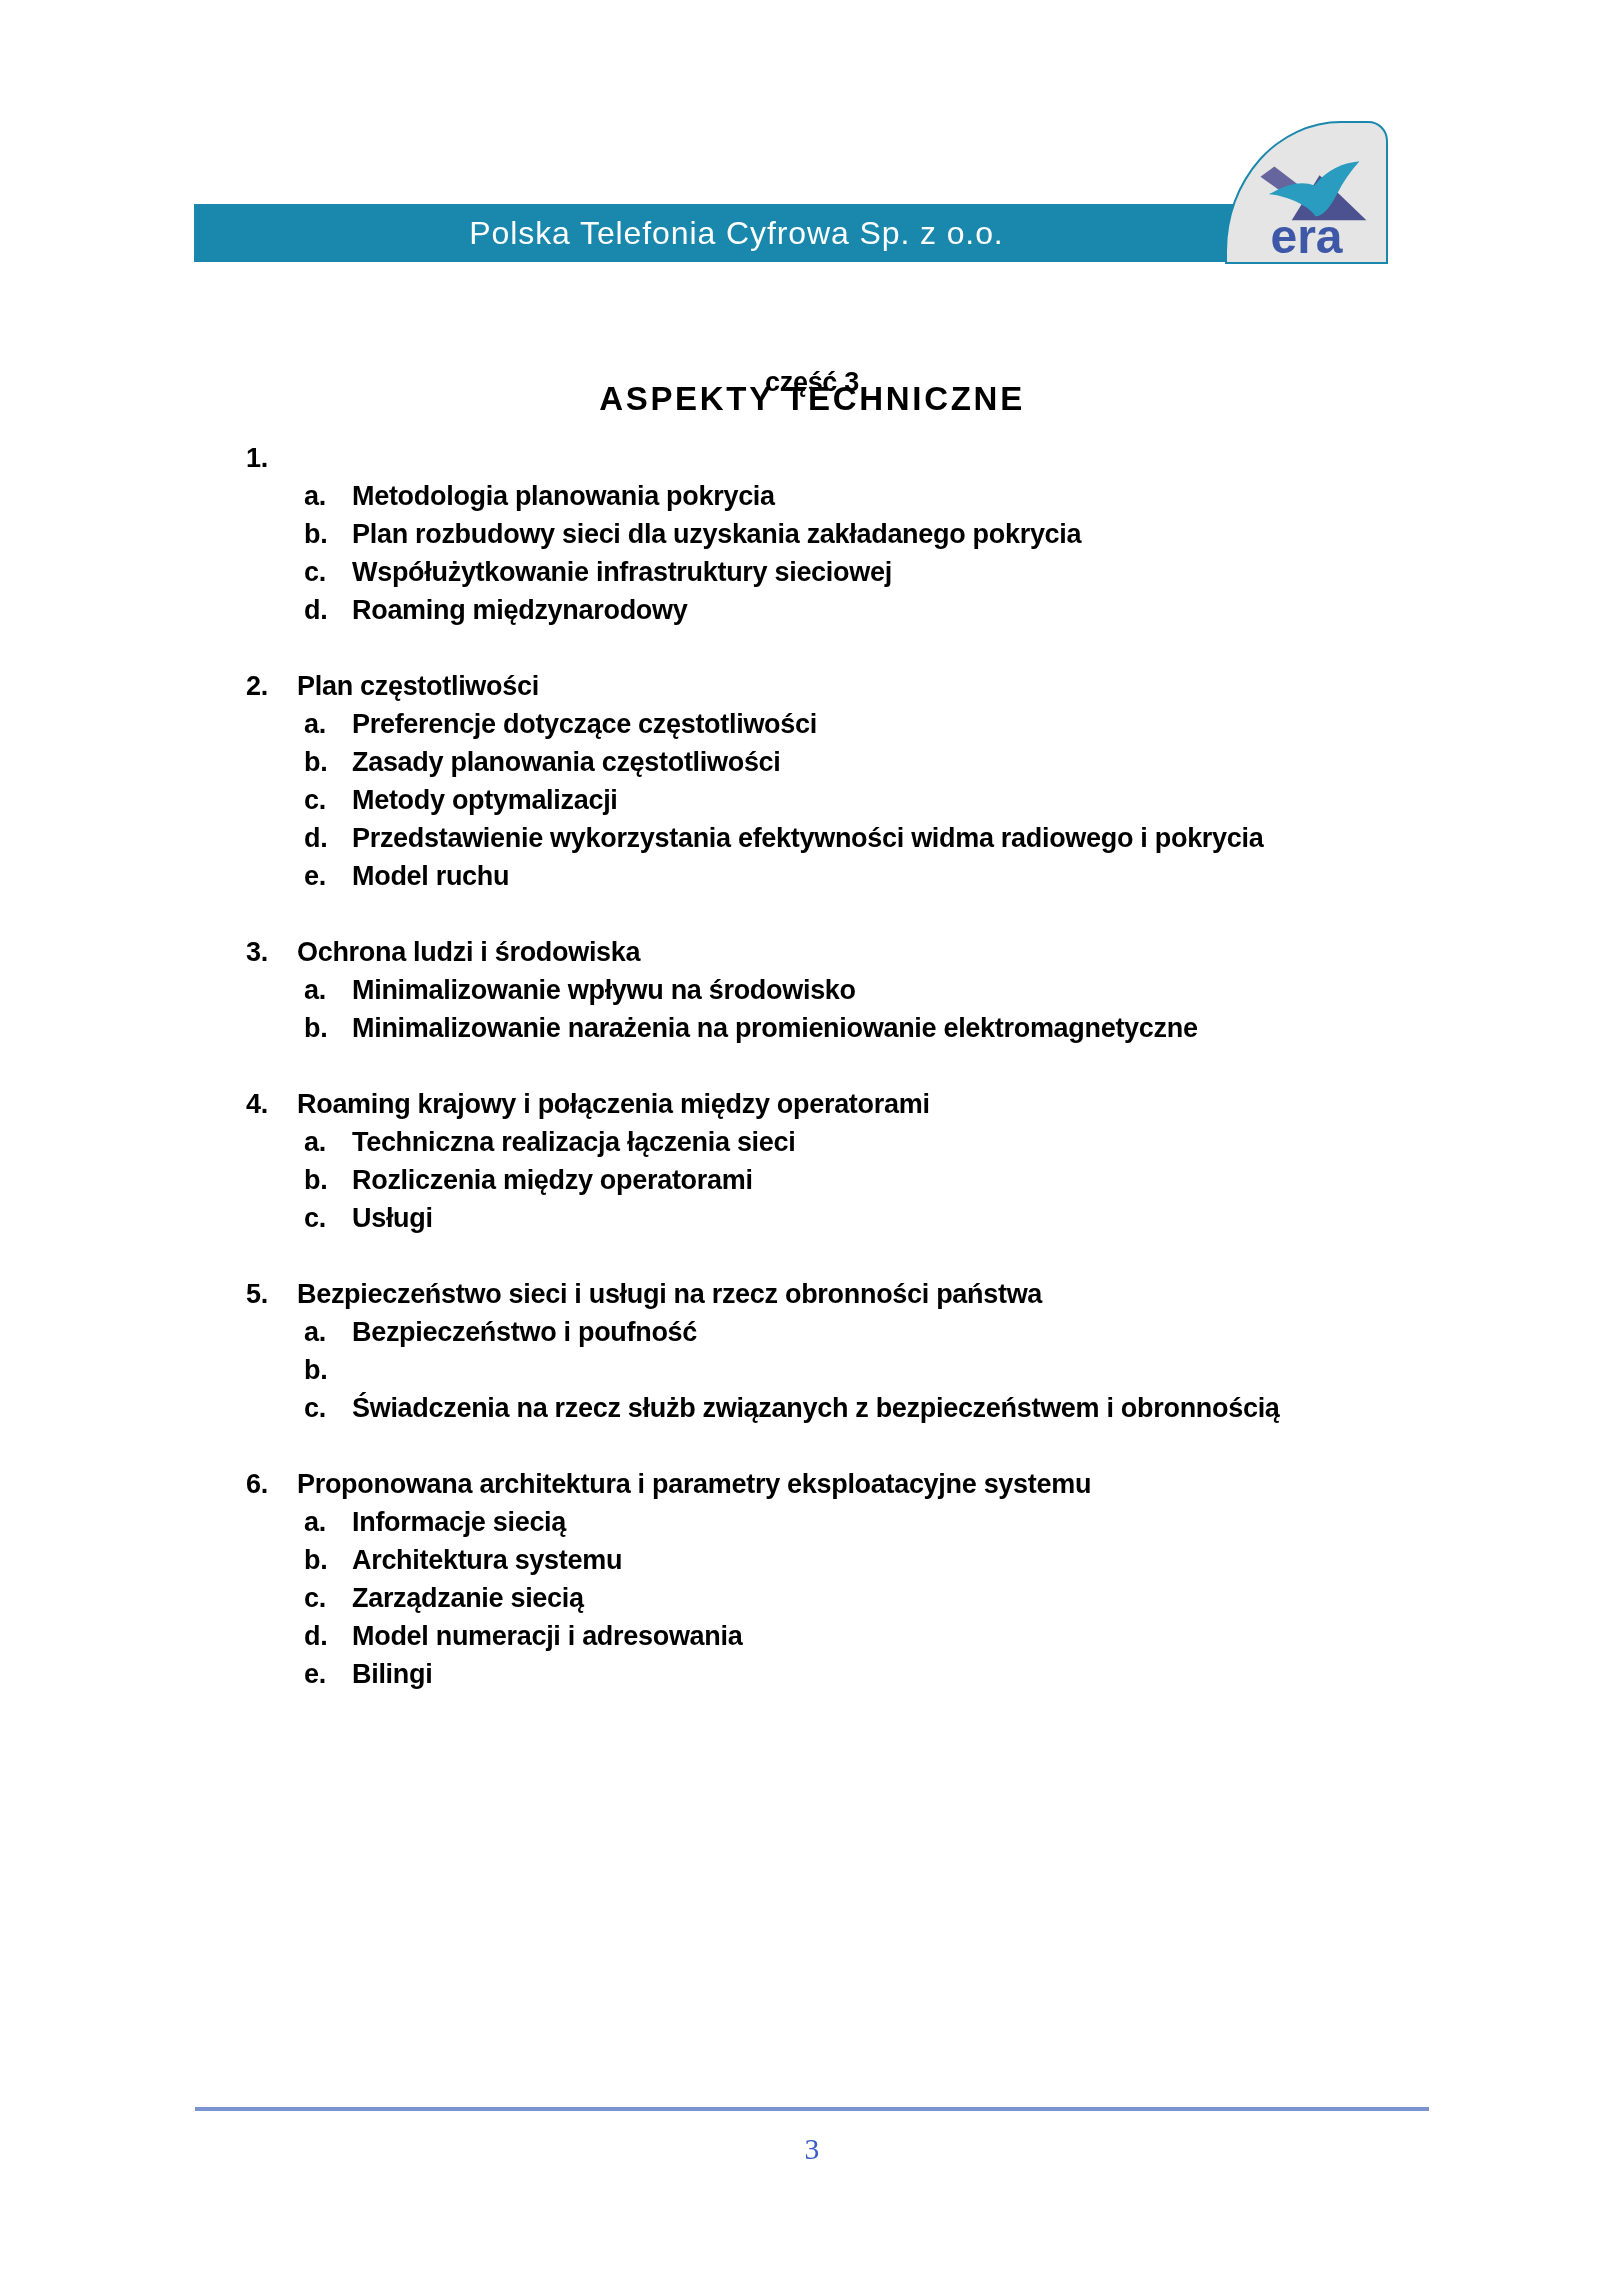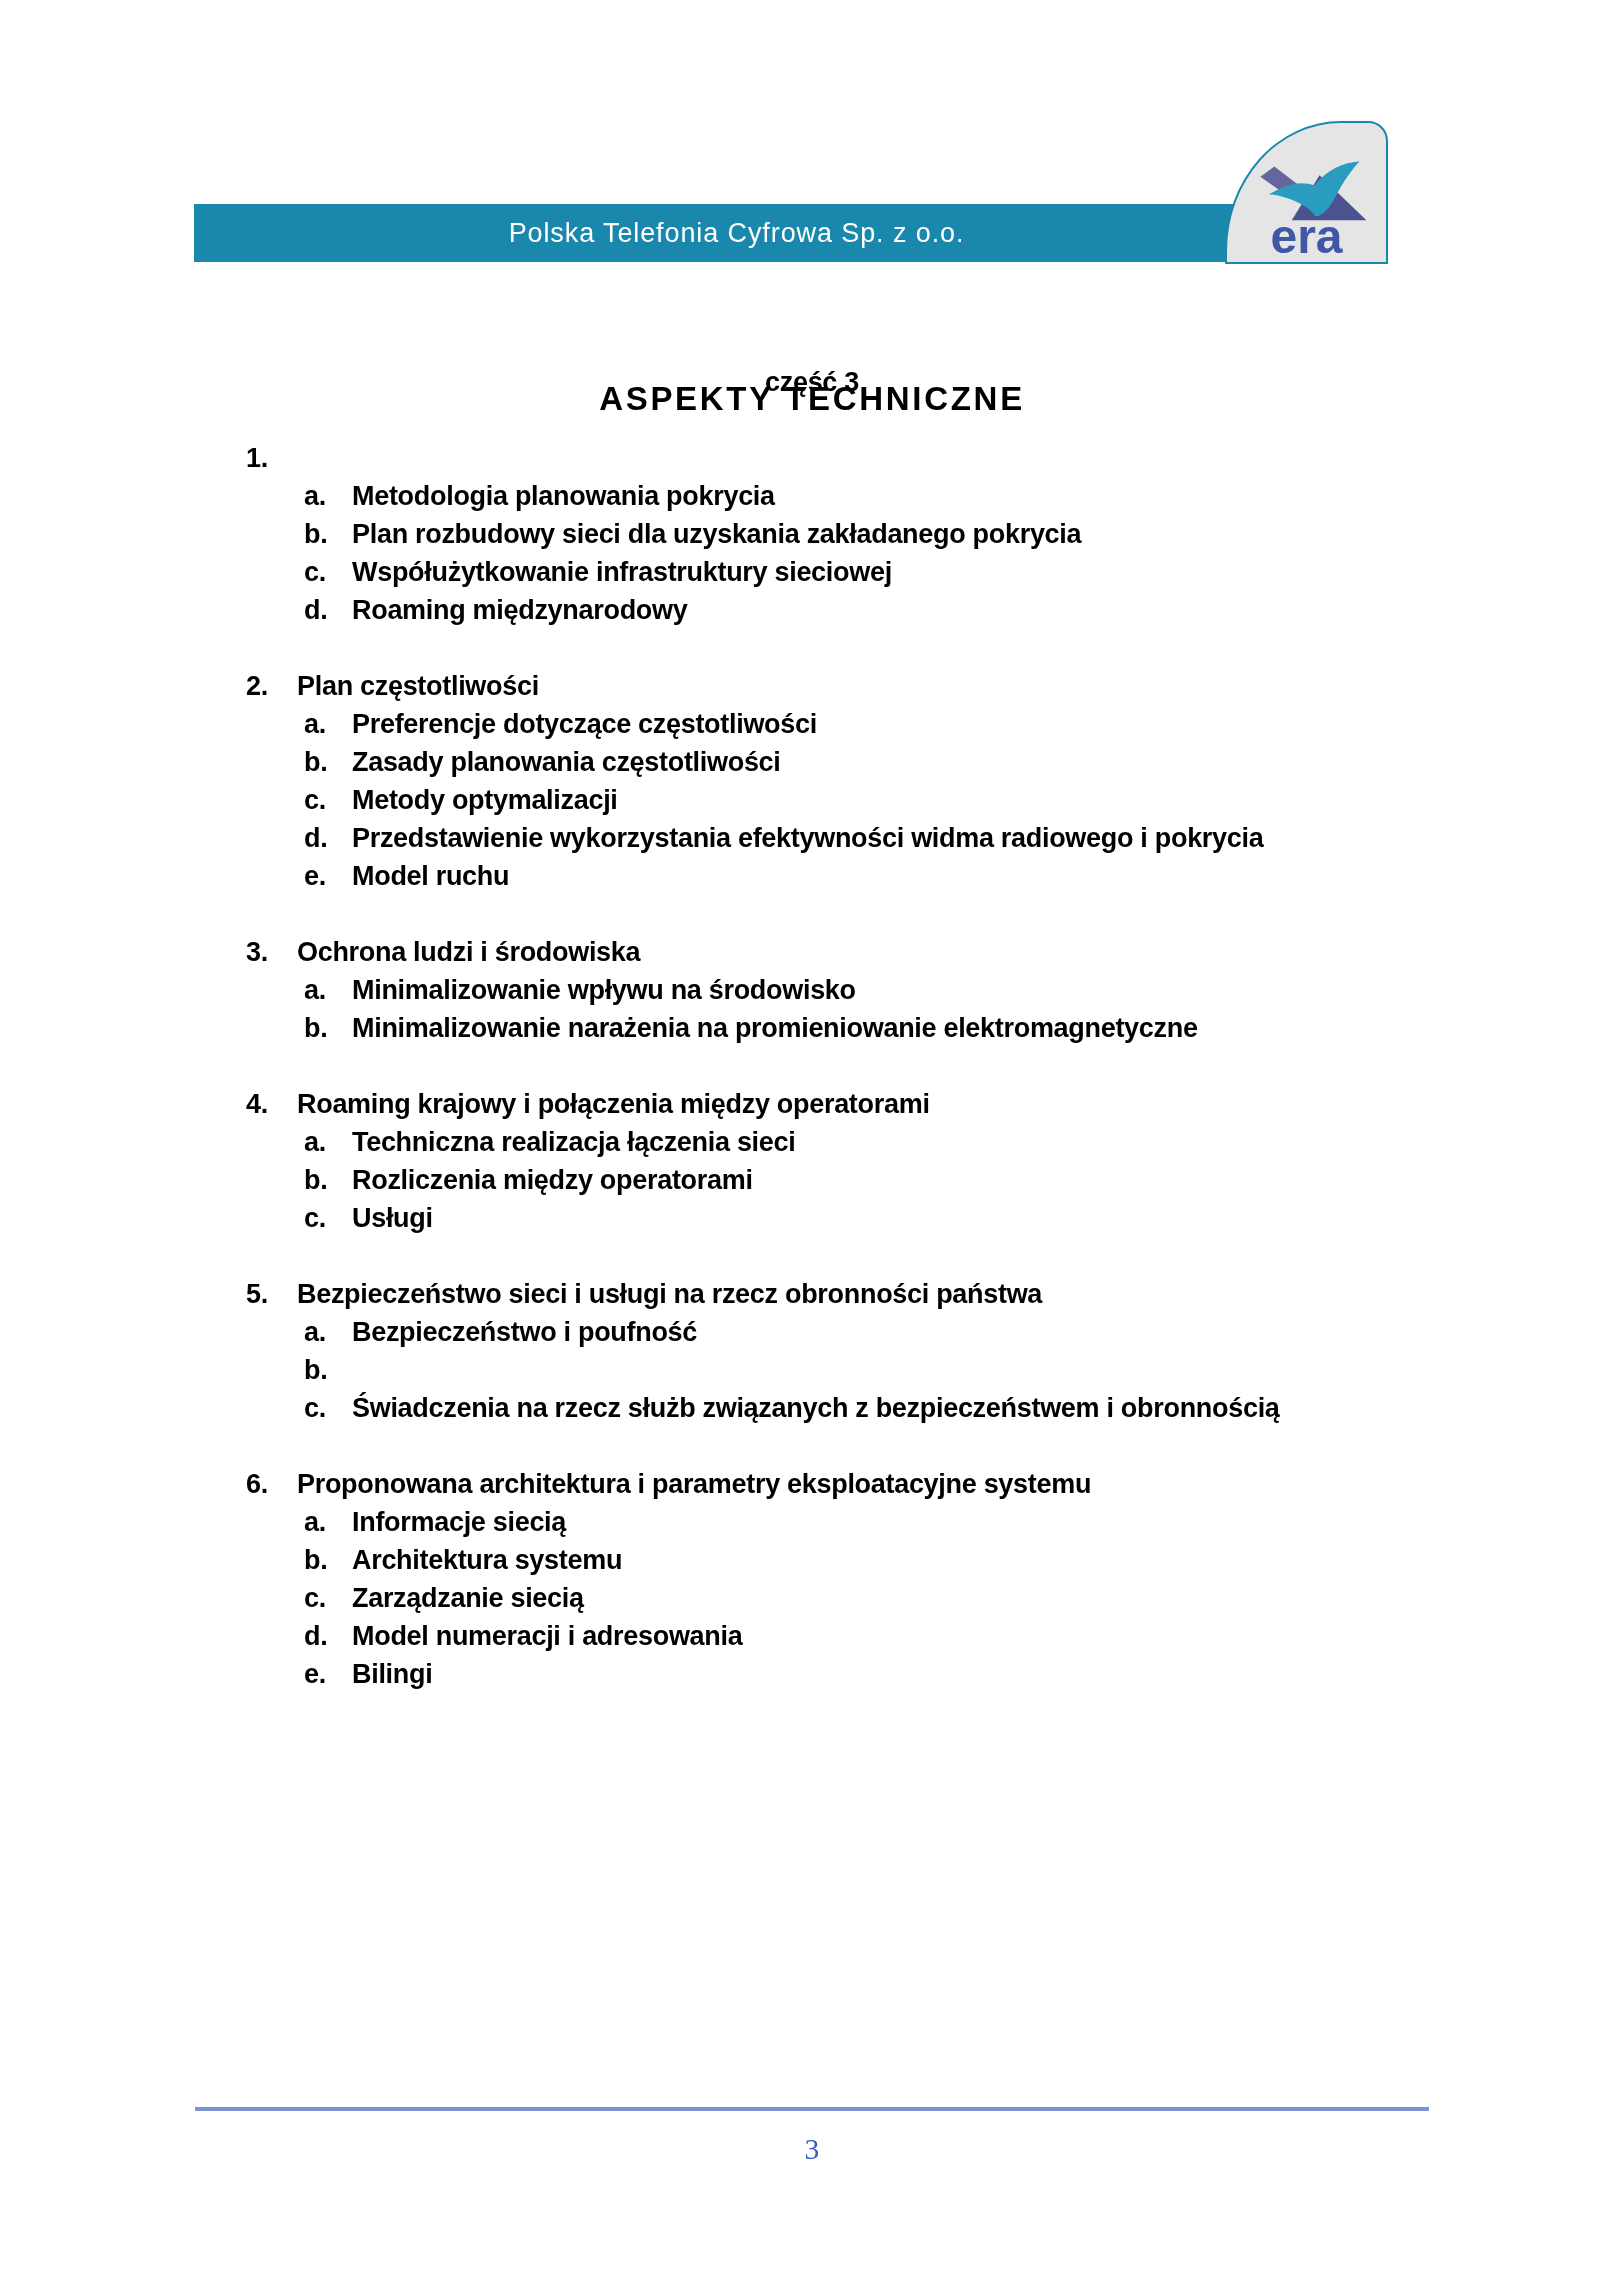--- a/index.html
+++ b/index.html
@@ -11,21 +11,21 @@
     overflow:hidden;
   }
 
   
   .header-bar{
     position:absolute;left:194px;top:204px;width:1085px;height:58px;
     background:#1a88ac;
     display:flex;align-items:center;justify-content:center;
   }
   .header-bar .company{
-    color:#ffffff;font-size:27px;font-weight:400;letter-spacing:0.9px;
+    color:#ffffff;font-size:32px;font-weight:400;letter-spacing:0.9px;
     white-space:nowrap;
   }
   .logo{
     position:absolute;left:1225px;top:121px;width:163px;height:143px;
     background:#e5e5e5;
     border:2.7px solid #1a88ac;
     border-top-left-radius:116px 130px;
     border-top-right-radius:19.7px;
     box-sizing:border-box;
     z-index:5;

